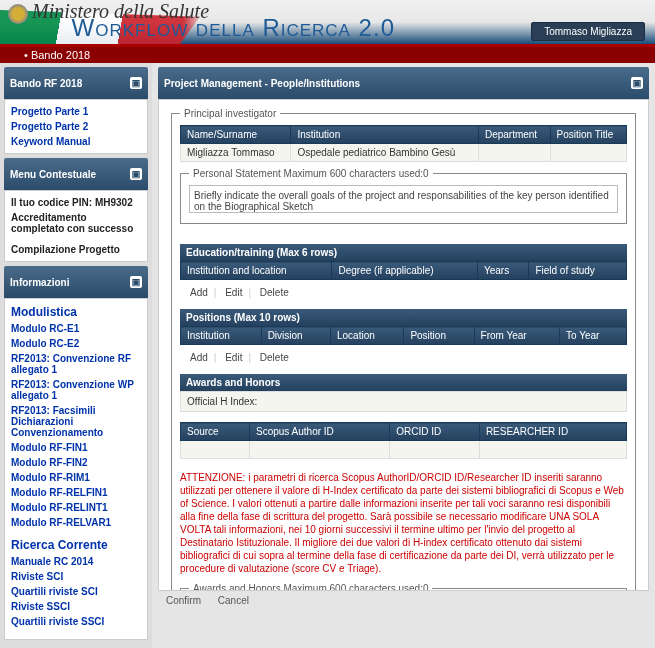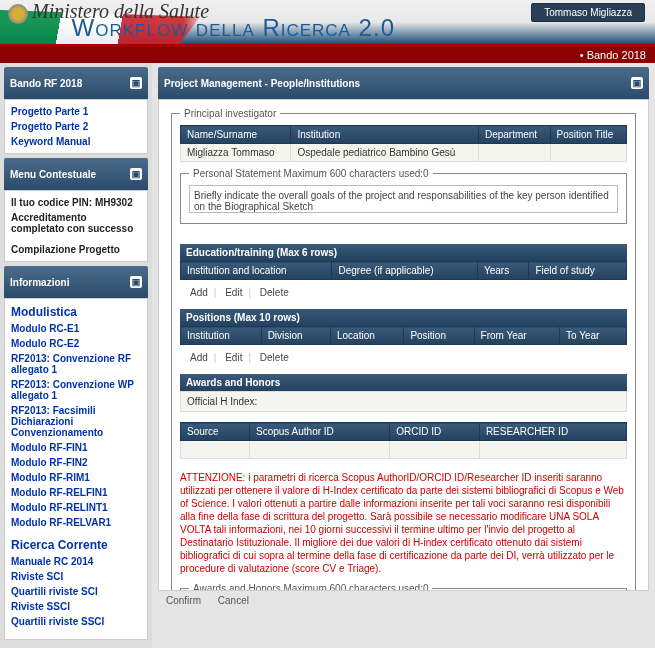--- a/index.html
+++ b/index.html
@@ -30,42 +30,41 @@
   .ministry-title {
     position: absolute;
     left: 32px; top: 0;
     font-family: "Brush Script MT", cursive;
     font-style: italic;
     font-size: 20px;
     color: #333;
   }
   .user-chip {
     position: absolute;
-    right: 10px; top: 3px;
+    right: 10px; top: 22px;
     background: #2a3f55;
     color: #fff;
     padding: 3px 12px;
     border-radius: 2px;
     font-size: 10px;
     border: 1px solid #1a2f45;
   }
   .app-title {
     position: absolute;
     right: 260px;
     bottom: 2px;
     font-size: 24px;
     color: #1e5b96;
     font-variant: small-caps;
     letter-spacing: 1px;
   }
   .bando-bar {
     background: #8b0000;
     color: #fff;
-    text-align: right;
-    padding: 2px 9px;
+    padding: 2px 24px;
     font-size: 11px;
   }
   
   .layout { display: flex; }
   .sidebar { width: 152px; background: #ddd; padding: 4px; }
   .main { flex: 1; background: #e5e5e5; padding: 4px 6px 0; position: relative; }
   
   .panel { margin-bottom: 4px; }
   .panel-head {
     background: linear-gradient(to bottom, #4a6b8a, #2a4b6a);

